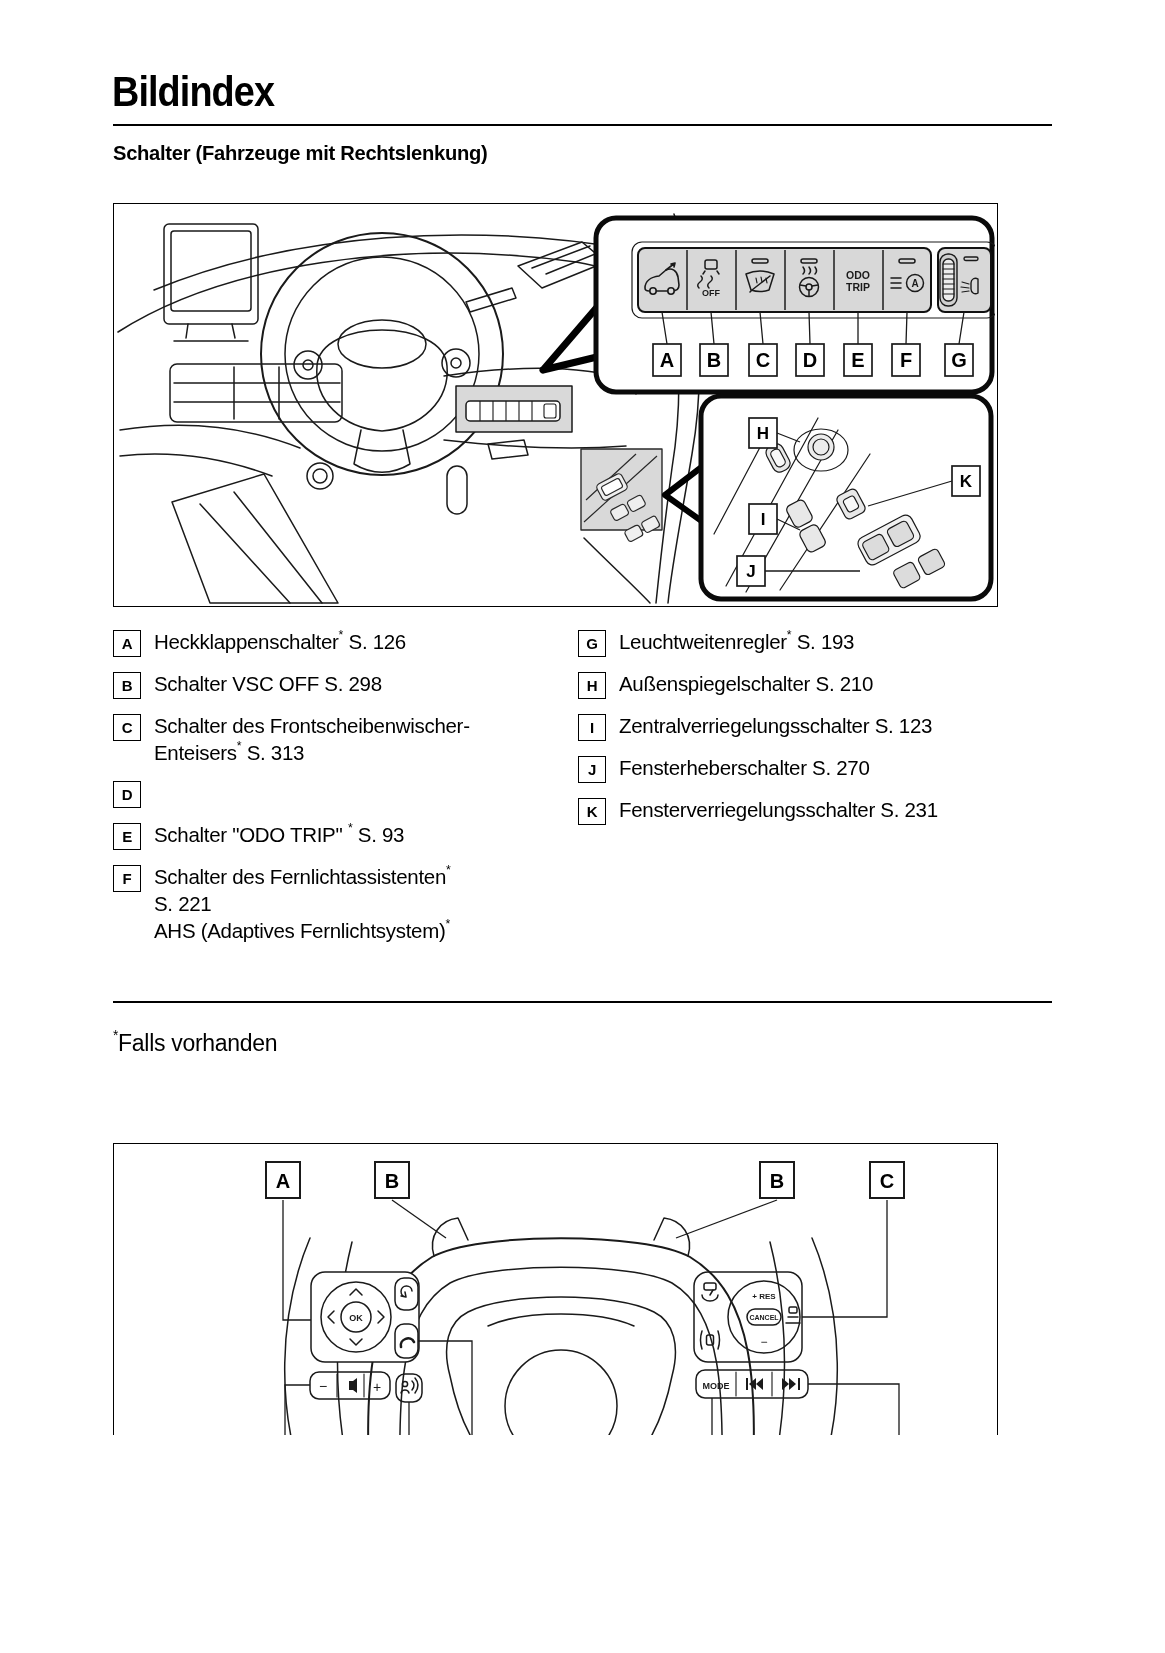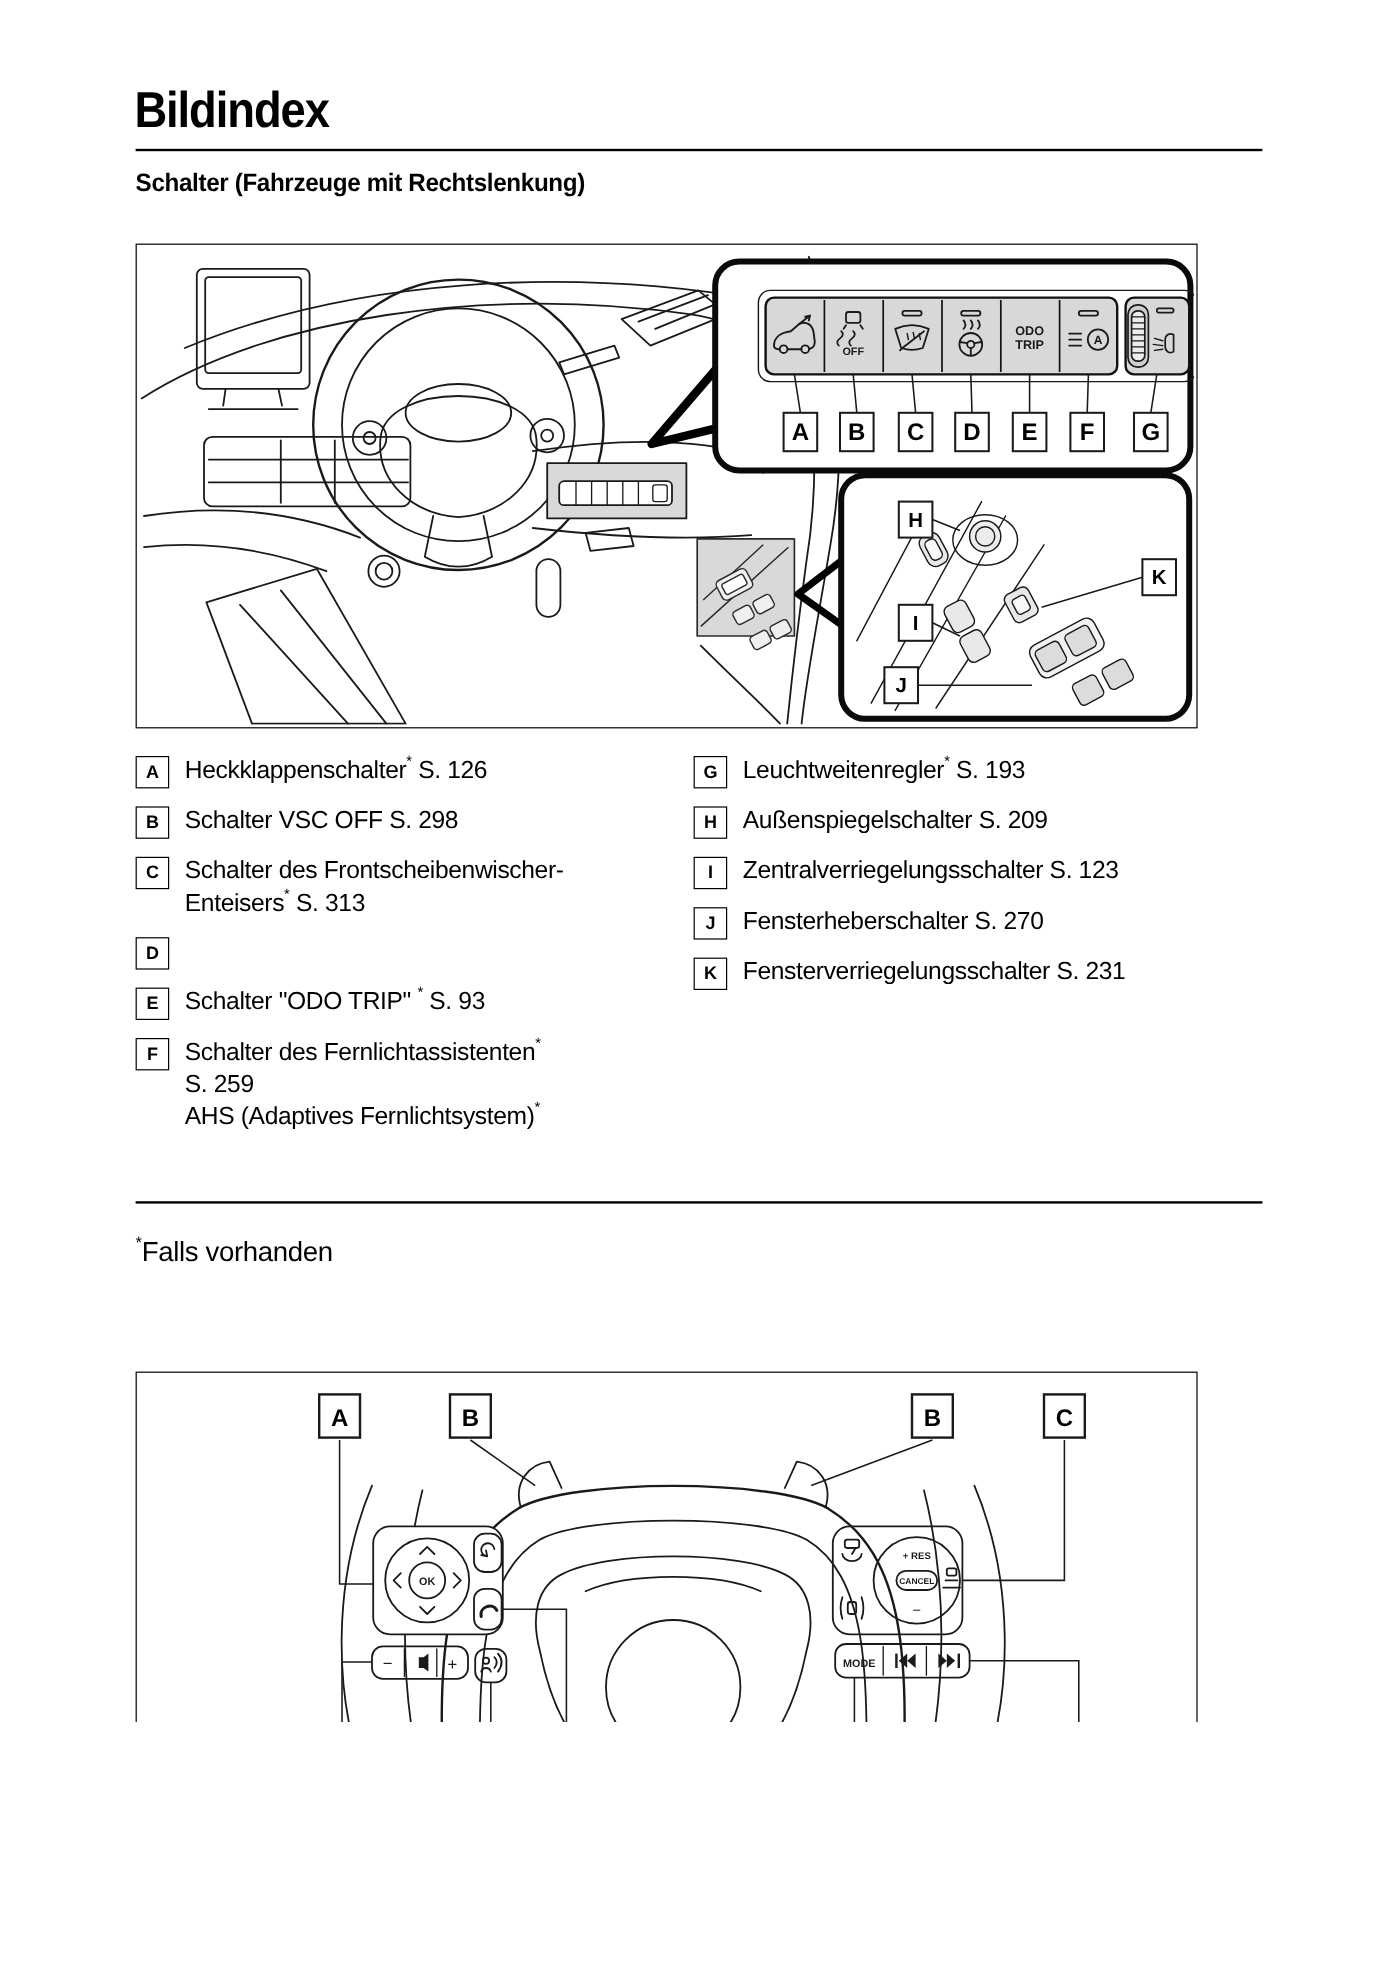--- a/index.html
+++ b/index.html
@@ -253,36 +253,36 @@
         <div class="legend-item">
           <span class="letterbox">E</span>
           <div class="legend-text">
             <div>Schalter "ODO TRIP" <sup>*</sup> S. 93</div>
           </div>
         </div>
         <div class="legend-item">
           <span class="letterbox">F</span>
           <div class="legend-text">
             <div>Schalter des Fernlichtassistenten<sup>*</sup></div>
-            <div>S. 259</div>
+            <div>S. 221</div>
             <div>AHS (Adaptives Fernlichtsystem)<sup>*</sup></div>
           </div>
         </div>
       </div>
     <div class="legend-col right">
         <div class="legend-item">
           <span class="letterbox">G</span>
           <div class="legend-text">
             <div>Leuchtweitenregler<sup>*</sup> S. 193</div>
           </div>
         </div>
         <div class="legend-item">
           <span class="letterbox">H</span>
           <div class="legend-text">
-            <div>Außenspiegelschalter S. 209</div>
+            <div>Außenspiegelschalter S. 210</div>
           </div>
         </div>
         <div class="legend-item">
           <span class="letterbox">I</span>
           <div class="legend-text">
             <div>Zentralverriegelungsschalter S. 123</div>
           </div>
         </div>
         <div class="legend-item">
           <span class="letterbox">J</span>

